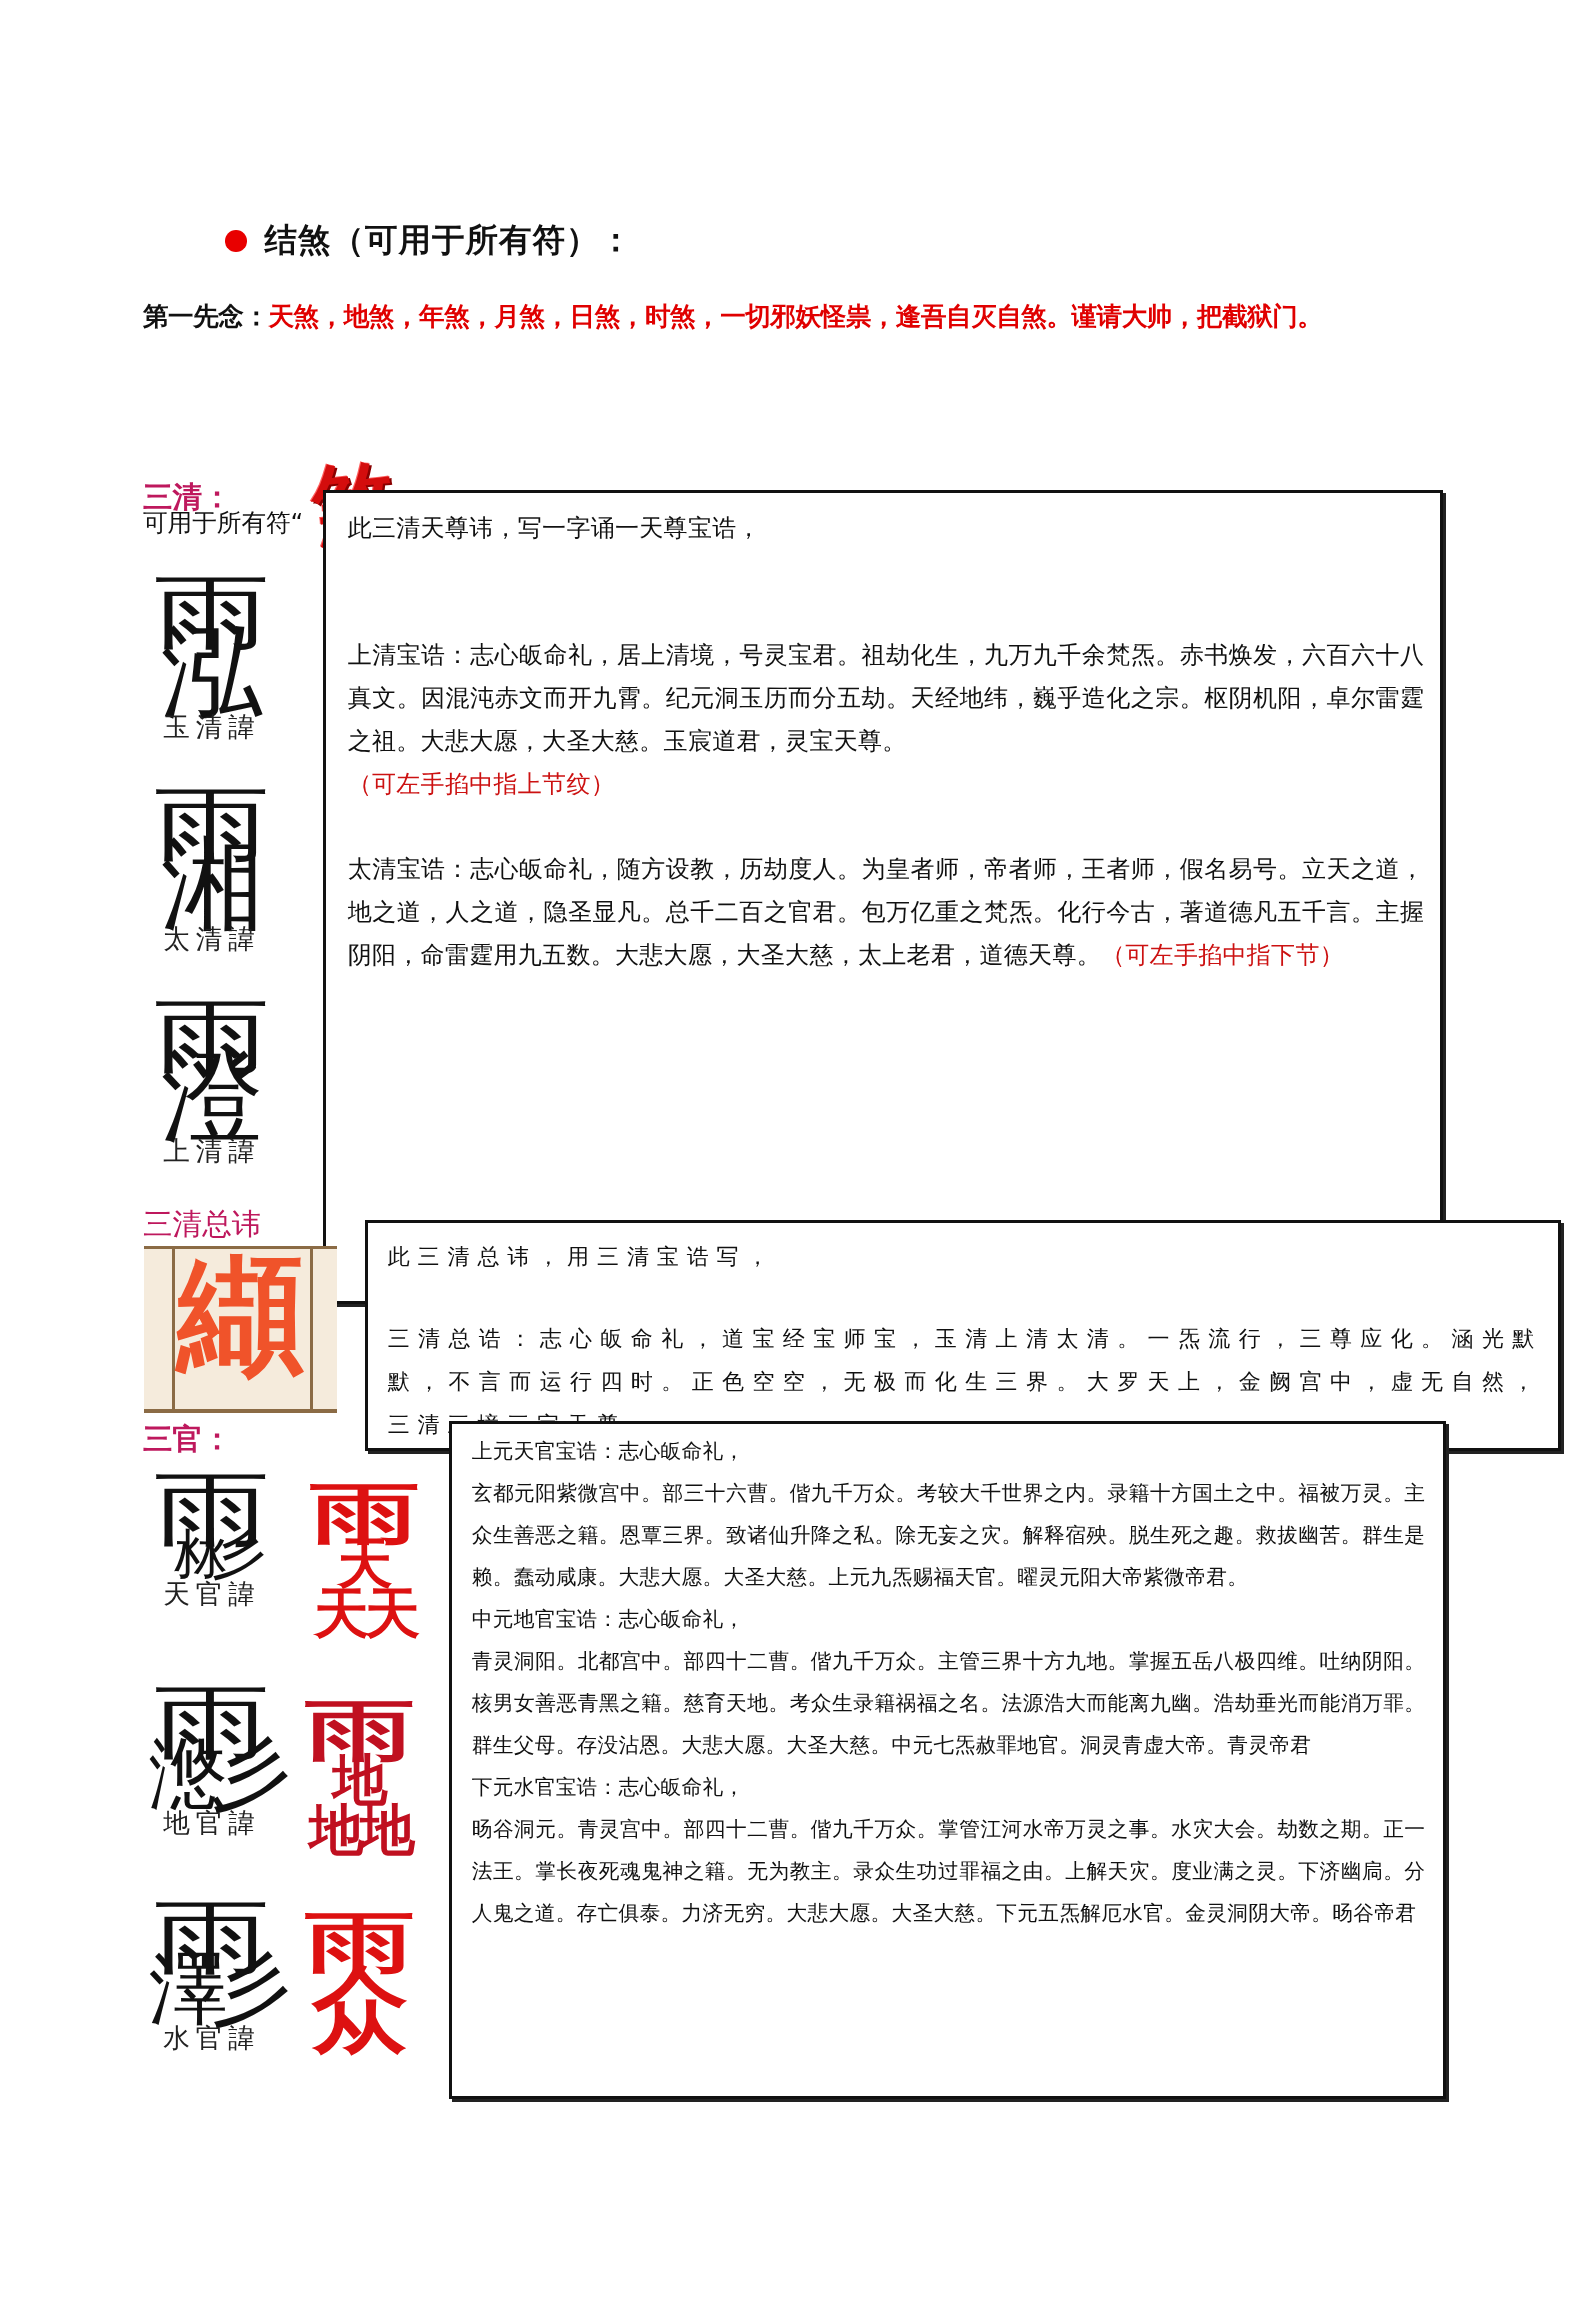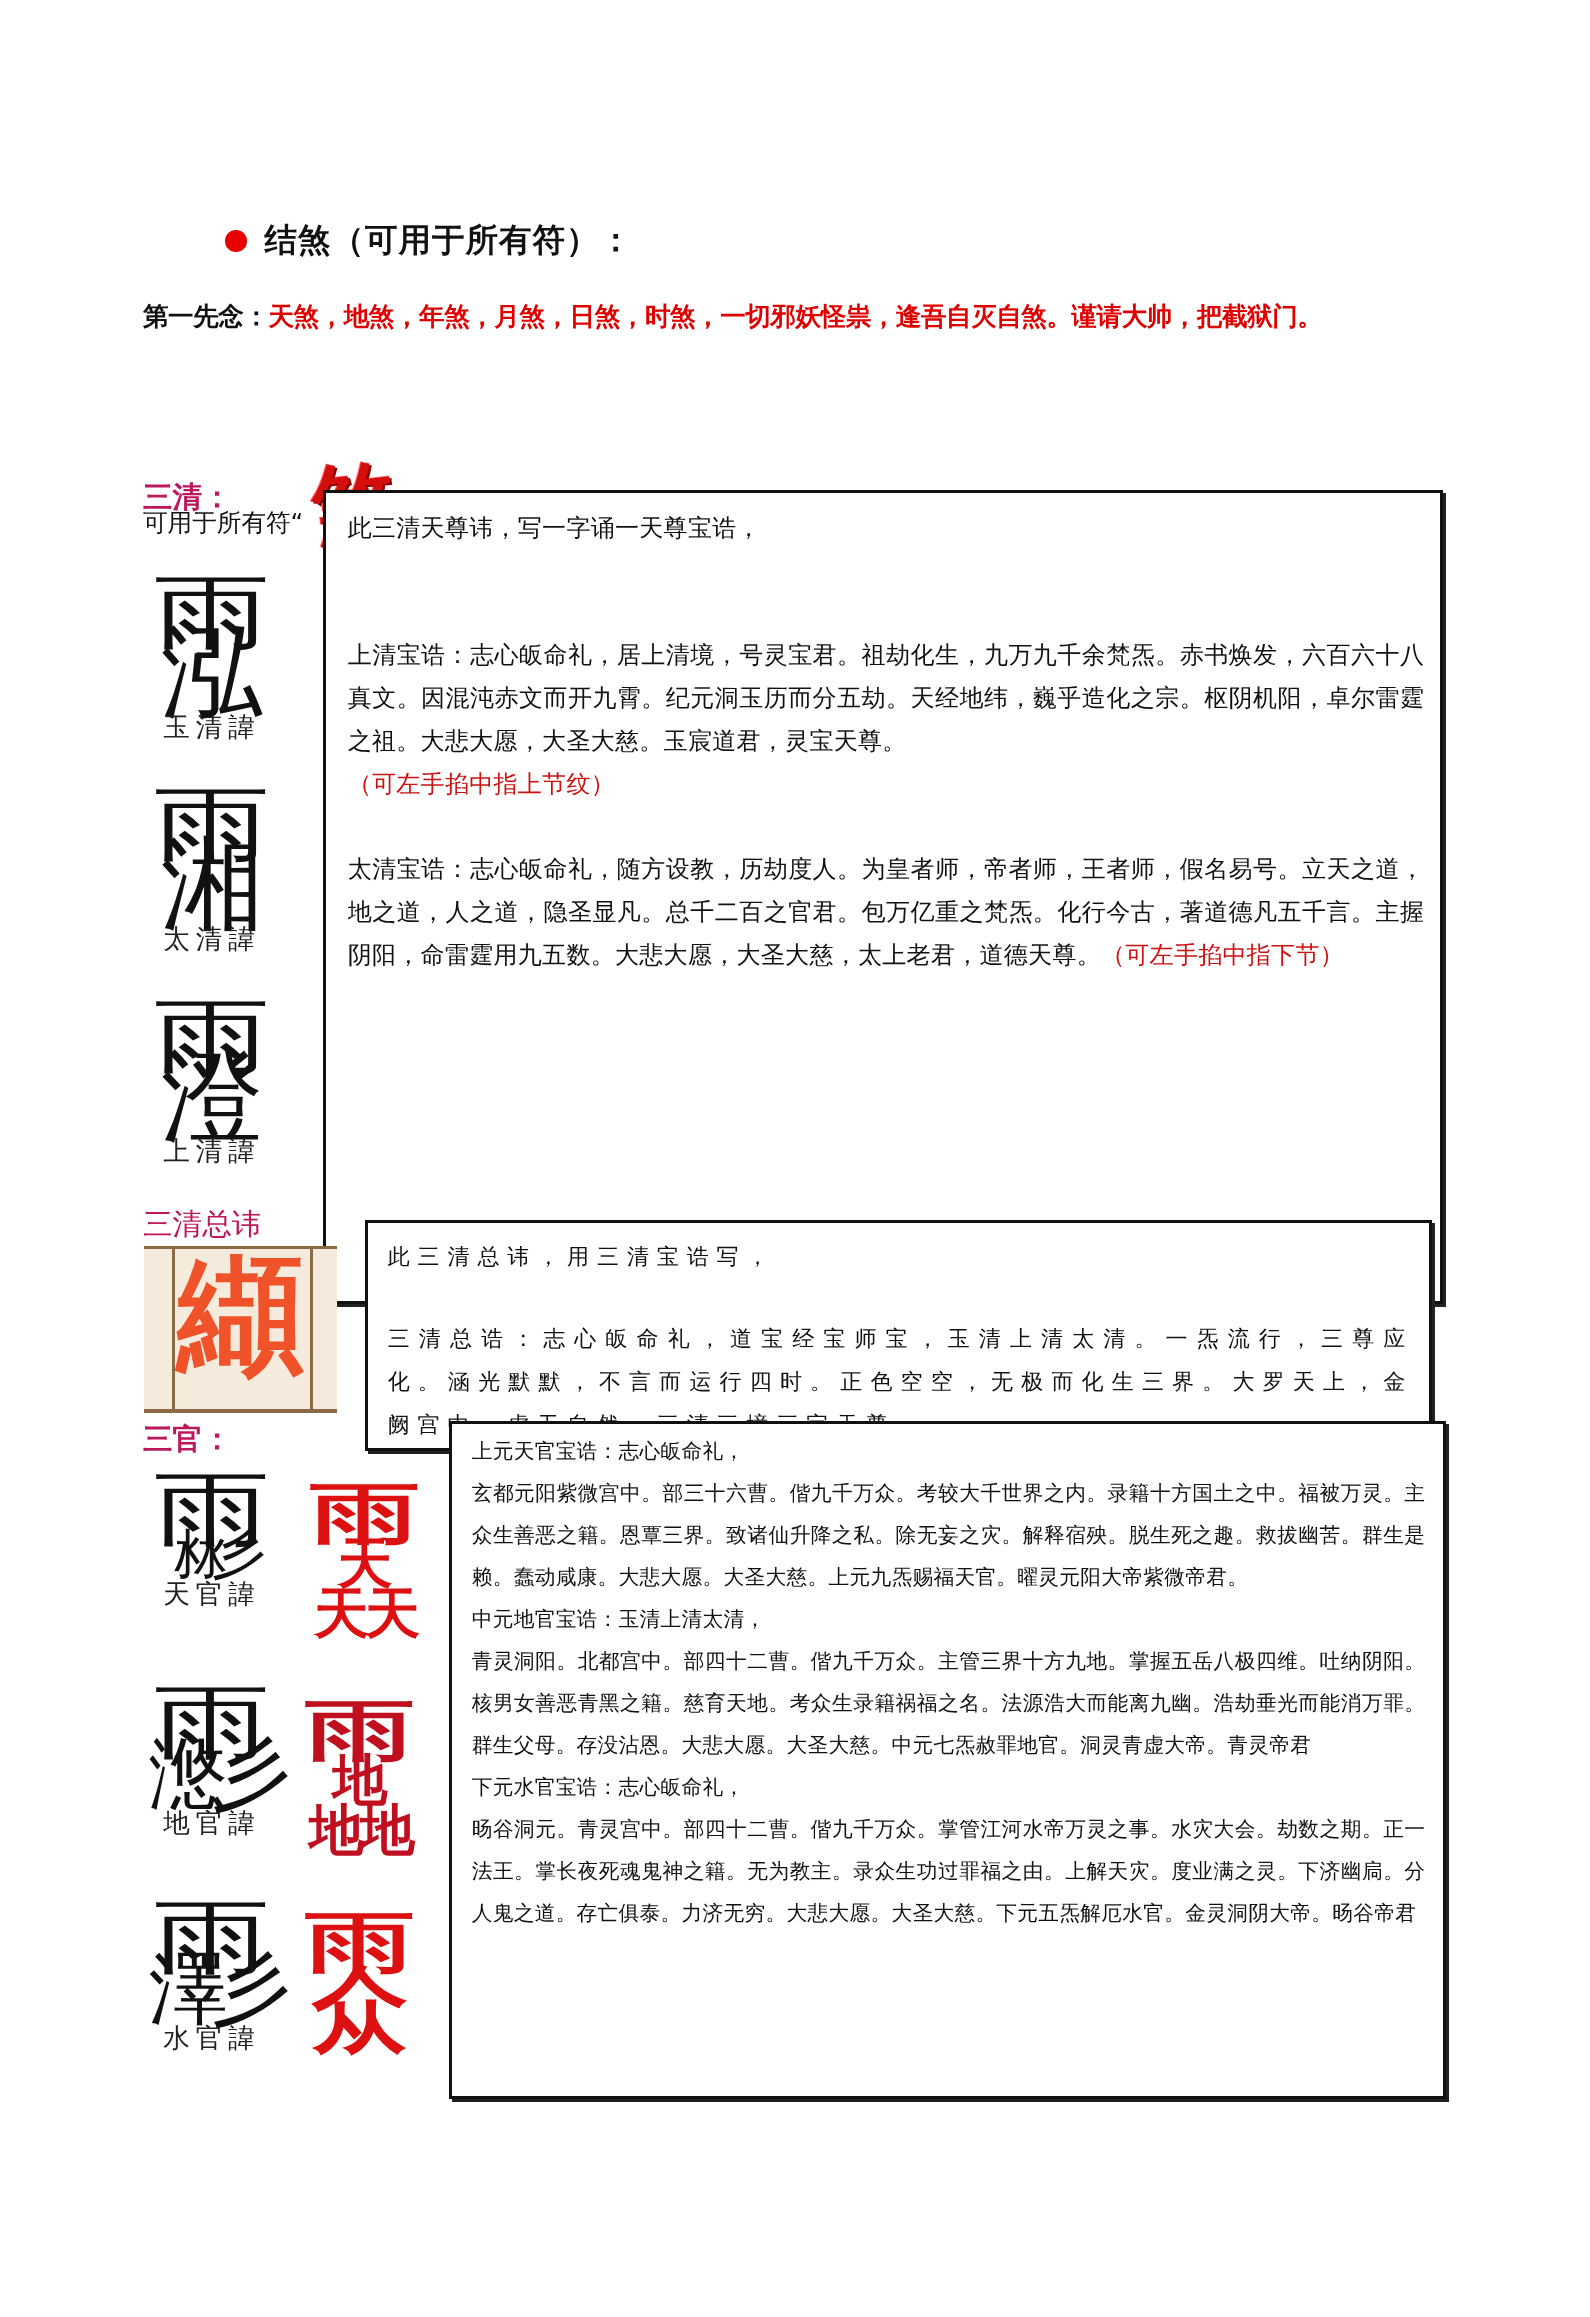--- a/index.html
+++ b/index.html
@@ -103,21 +103,21 @@
   <p><span>上清宝诰：志心皈命礼，居上清境，号灵宝君。祖劫化生，九万九千余梵炁。赤书焕发，六百六十八真文。因混沌赤文而开九霄。纪元洞玉历而分五劫。天经地纬，巍乎造化之宗。枢阴机阳，卓尔雷霆之祖。大悲大愿，大圣大慈。玉宸道君，灵宝天尊。</span><br><span class="red">（可左手掐中指上节纹）</span></p>
   <p style="height:42px;"></p>
   <p><span>太清宝诰：志心皈命礼，随方设教，历劫度人。为皇者师，帝者师，王者师，假名易号。立天之道，地之道，人之道，隐圣显凡。总千二百之官君。包万亿重之梵炁。化行今古，著道德凡五千言。主握阴阳，命雷霆用九五数。大悲大愿，大圣大慈，太上老君，道德天尊。</span><span class="red">（可左手掐中指下节）</span></p>
 </div>
 
 <div class="abs section-label" style="left:143px; top:1204px; font-weight:normal; font-size:29.6px;">三清总讳</div>
 <div class="seal">
   <span>纈</span>
 </div>
 
-<div class="box spaced" style="left:365px; top:1220px; width:1067px; height:231px; padding:11.8px 15.8px 0 19.7px; overflow:hidden;">
+<div class="box spaced" style="left:365px; top:1220px; width:1196px; height:231px; padding:11.8px 15.8px 0 19.7px; overflow:hidden;">
   <p>此三清总讳，用三清宝诰写，</p>
   <p style="height:39px;"></p>
   <p>三清总诰：志心皈命礼，道宝经宝师宝，玉清上清太清。一炁流行，三尊应化。涵光默默，不言而运行四时。正色空空，无极而化生三界。大罗天上，金阙宫中，虚无自然，三清三境三宝天尊。</p>
 </div>
 
 <div class="abs section-label" style="left:143px; top:1419px;">三官：</div>
 
 <div class="glyph-col" style="left:148px; top:1473px; width:128px;">
   <div class="big-glyph stack">
     <span class="top">雨</span>
@@ -157,18 +157,18 @@
 <div class="glyph-col" style="left:286px; top:1916px; width:148px;">
   <div class="red-stack">
     <span class="r-top">雨</span>
     <span class="r-big">众</span>
   </div>
 </div>
 
 <div class="box small" style="left:449px; top:1421px; width:997px; height:678px; padding:5.9px 17.7px 0 19.7px;">
   <p>上元天官宝诰：志心皈命礼，</p>
   <p>玄都元阳紫微宫中。部三十六曹。偕九千万众。考较大千世界之内。录籍十方国土之中。福被万灵。主众生善恶之籍。恩覃三界。致诸仙升降之私。除无妄之灾。解释宿殃。脱生死之趣。救拔幽苦。群生是赖。蠢动咸康。大悲大愿。大圣大慈。上元九炁赐福天官。曜灵元阳大帝紫微帝君。</p>
-  <p>中元地官宝诰：玉清上清太清，</p>
+  <p>中元地官宝诰：志心皈命礼，</p>
   <p>青灵洞阳。北都宫中。部四十二曹。偕九千万众。主管三界十方九地。掌握五岳八极四维。吐纳阴阳。核男女善恶青黑之籍。慈育天地。考众生录籍祸福之名。法源浩大而能离九幽。浩劫垂光而能消万罪。群生父母。存没沾恩。大悲大愿。大圣大慈。中元七炁赦罪地官。洞灵青虚大帝。青灵帝君</p>
   <p>下元水官宝诰：志心皈命礼，</p>
   <p>旸谷洞元。青灵宫中。部四十二曹。偕九千万众。掌管江河水帝万灵之事。水灾大会。劫数之期。正一法王。掌长夜死魂鬼神之籍。无为教主。录众生功过罪福之由。上解天灾。度业满之灵。下济幽扃。分人鬼之道。存亡俱泰。力济无穷。大悲大愿。大圣大慈。下元五炁解厄水官。金灵洞阴大帝。旸谷帝君</p>
 </div>
 
 
 </body></html>

